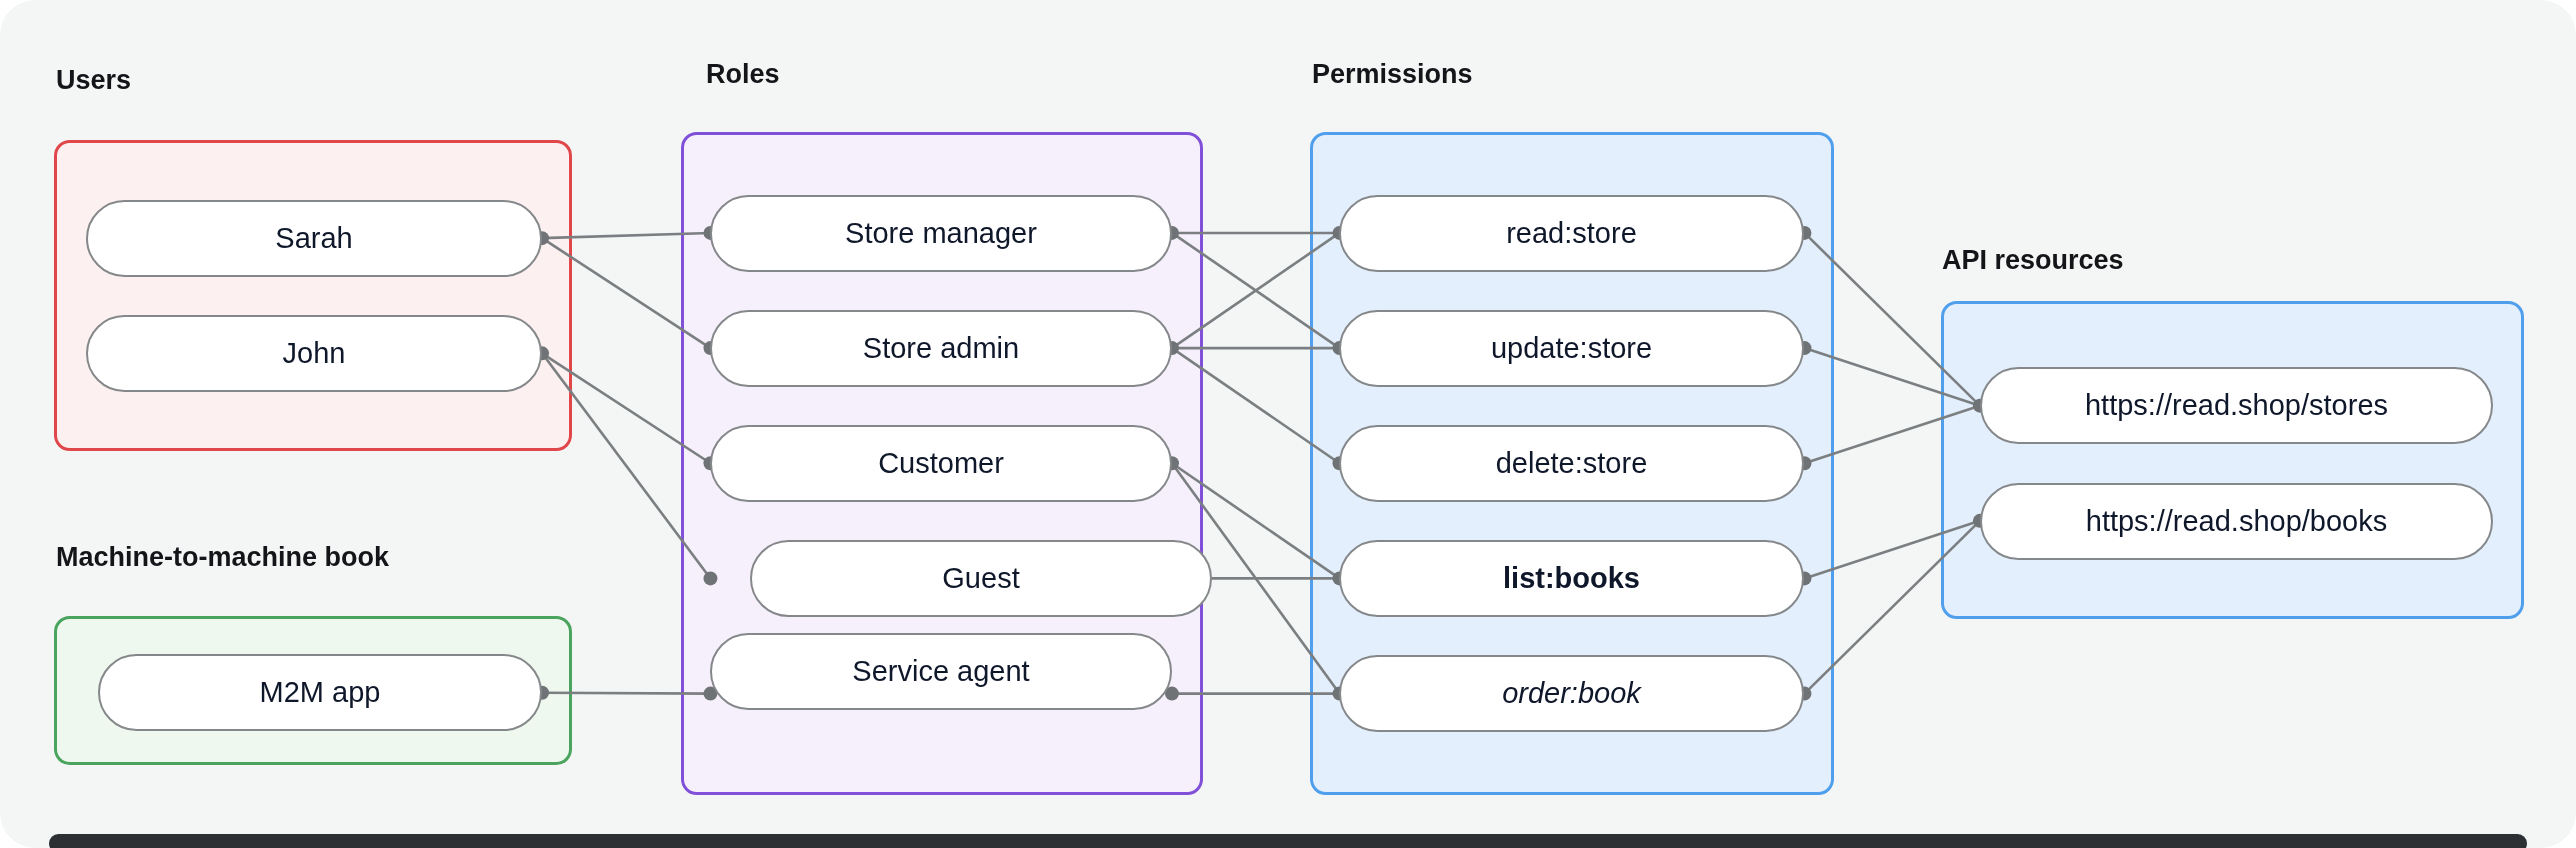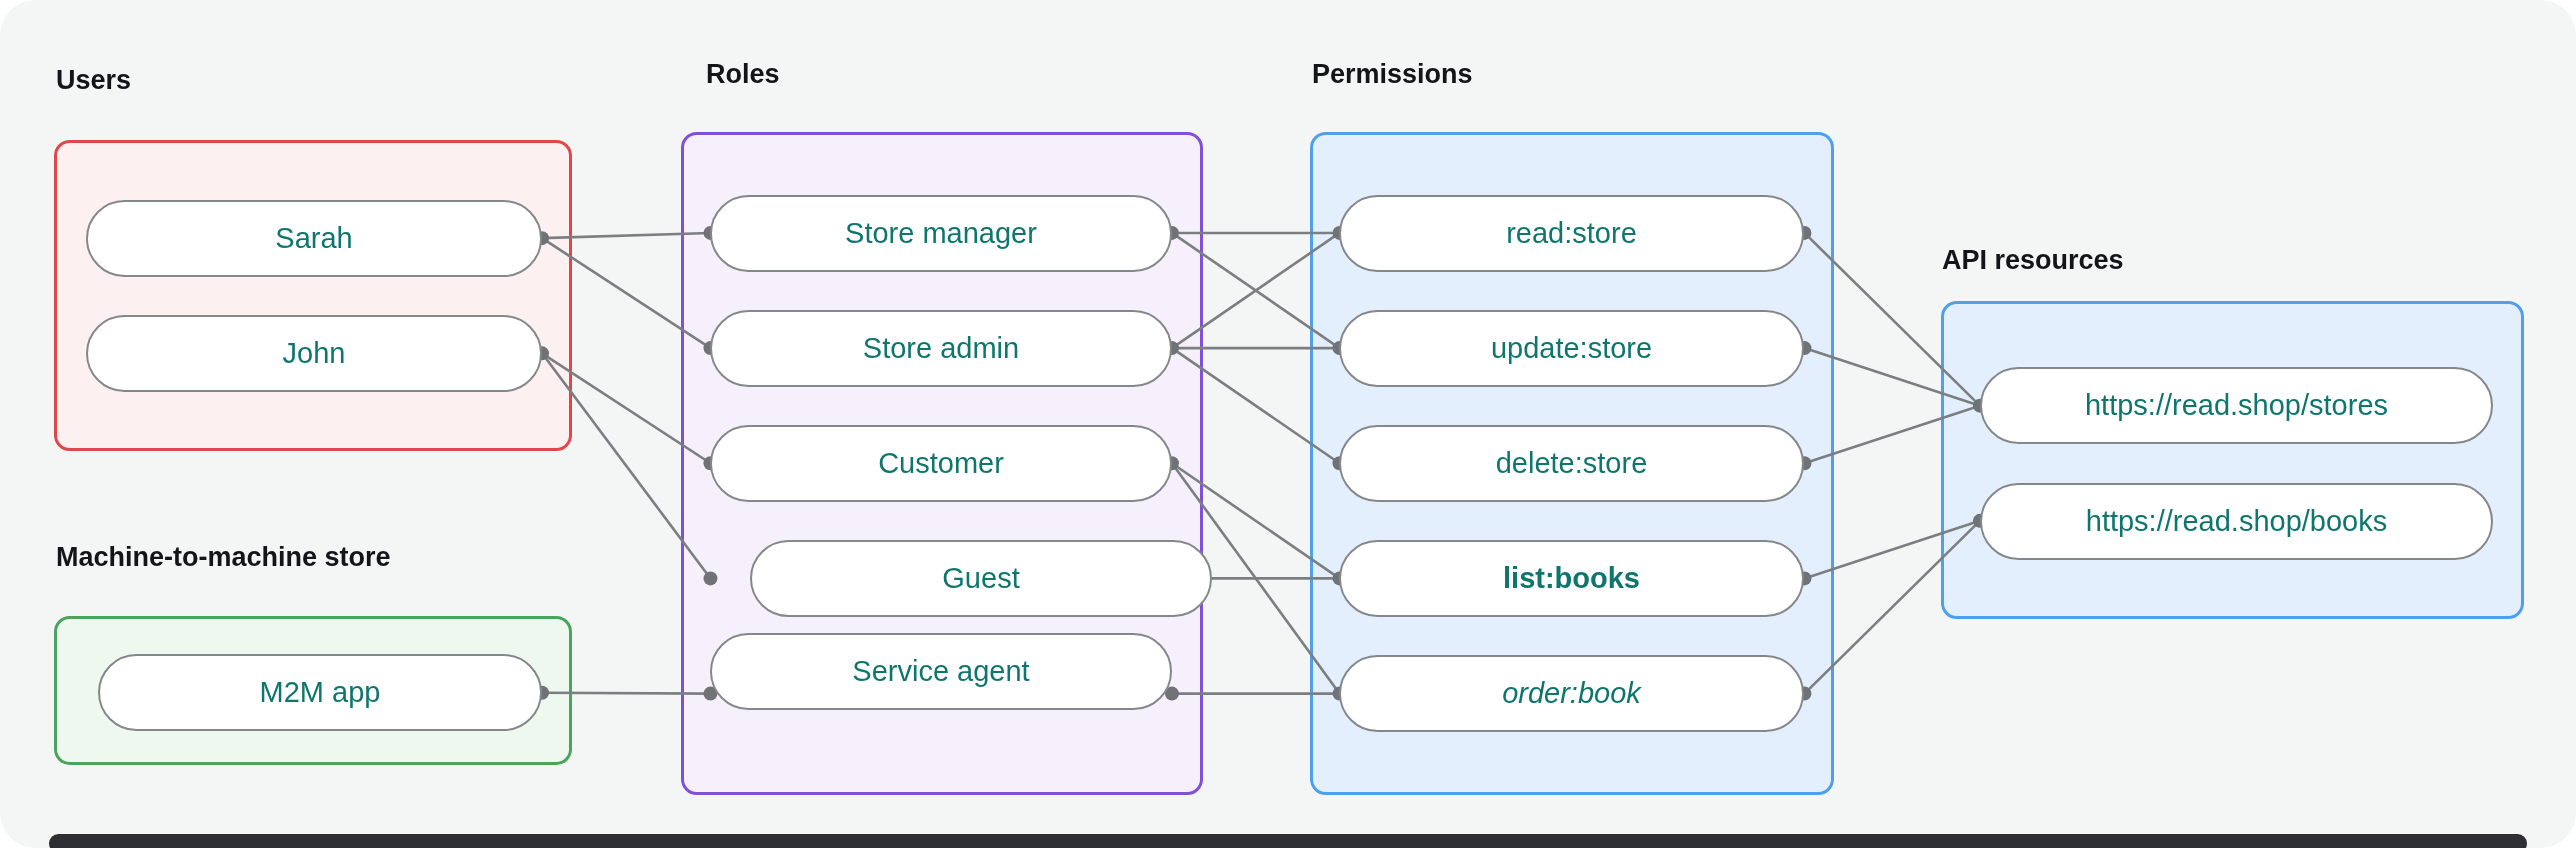--- a/index.html
+++ b/index.html
@@ -43,21 +43,21 @@
     position: absolute;
     height: 77px;
     background: #ffffff;
     border: 2.6px solid #85888a;
     border-radius: 42px;
     box-sizing: border-box;
     display: flex;
     align-items: center;
     justify-content: center;
     font-size: 29px;
-    color: #0f766e;
+    color: #0f172a;
     white-space: nowrap;
   }
   #edges-svg {
     position: absolute;
     left: 0;
     top: 0;
     width: 2576px;
     height: 848px;
     pointer-events: none;
   }
@@ -123,21 +123,21 @@
       <circle cx="2068" cy="267" r="8" fill="#6f7375"></circle>
       <circle cx="2269" cy="465" r="8" fill="#6f7375"></circle>
       <circle cx="2068" cy="399" r="8" fill="#6f7375"></circle>
       <circle cx="2068" cy="531" r="8" fill="#6f7375"></circle>
       <circle cx="2068" cy="663" r="8" fill="#6f7375"></circle>
       <circle cx="2269" cy="597" r="8" fill="#6f7375"></circle>
       <circle cx="2068" cy="795" r="8" fill="#6f7375"></circle>
     </svg>
 
   <div class="group-label users-label">Users</div>
-  <div class="group-label m2m-label">Machine-to-machine store</div>
+  <div class="group-label m2m-label">Machine-to-machine book</div>
   <div class="group-label roles-label">Roles</div>
   <div class="group-label permissions-label">Permissions</div>
   <div class="group-label api-label">API resources</div>
 
   <div class="node" style="left:86px; top:200px; width:456px;">Sarah</div>
   <div class="node" style="left:86px; top:315px; width:456px;">John</div>
 
   <div class="node" style="left:98px; top:654px; width:444px;">M2M app</div>
 
   <div class="node" style="left:710px; top:195px; width:462px;">Store manager</div>

